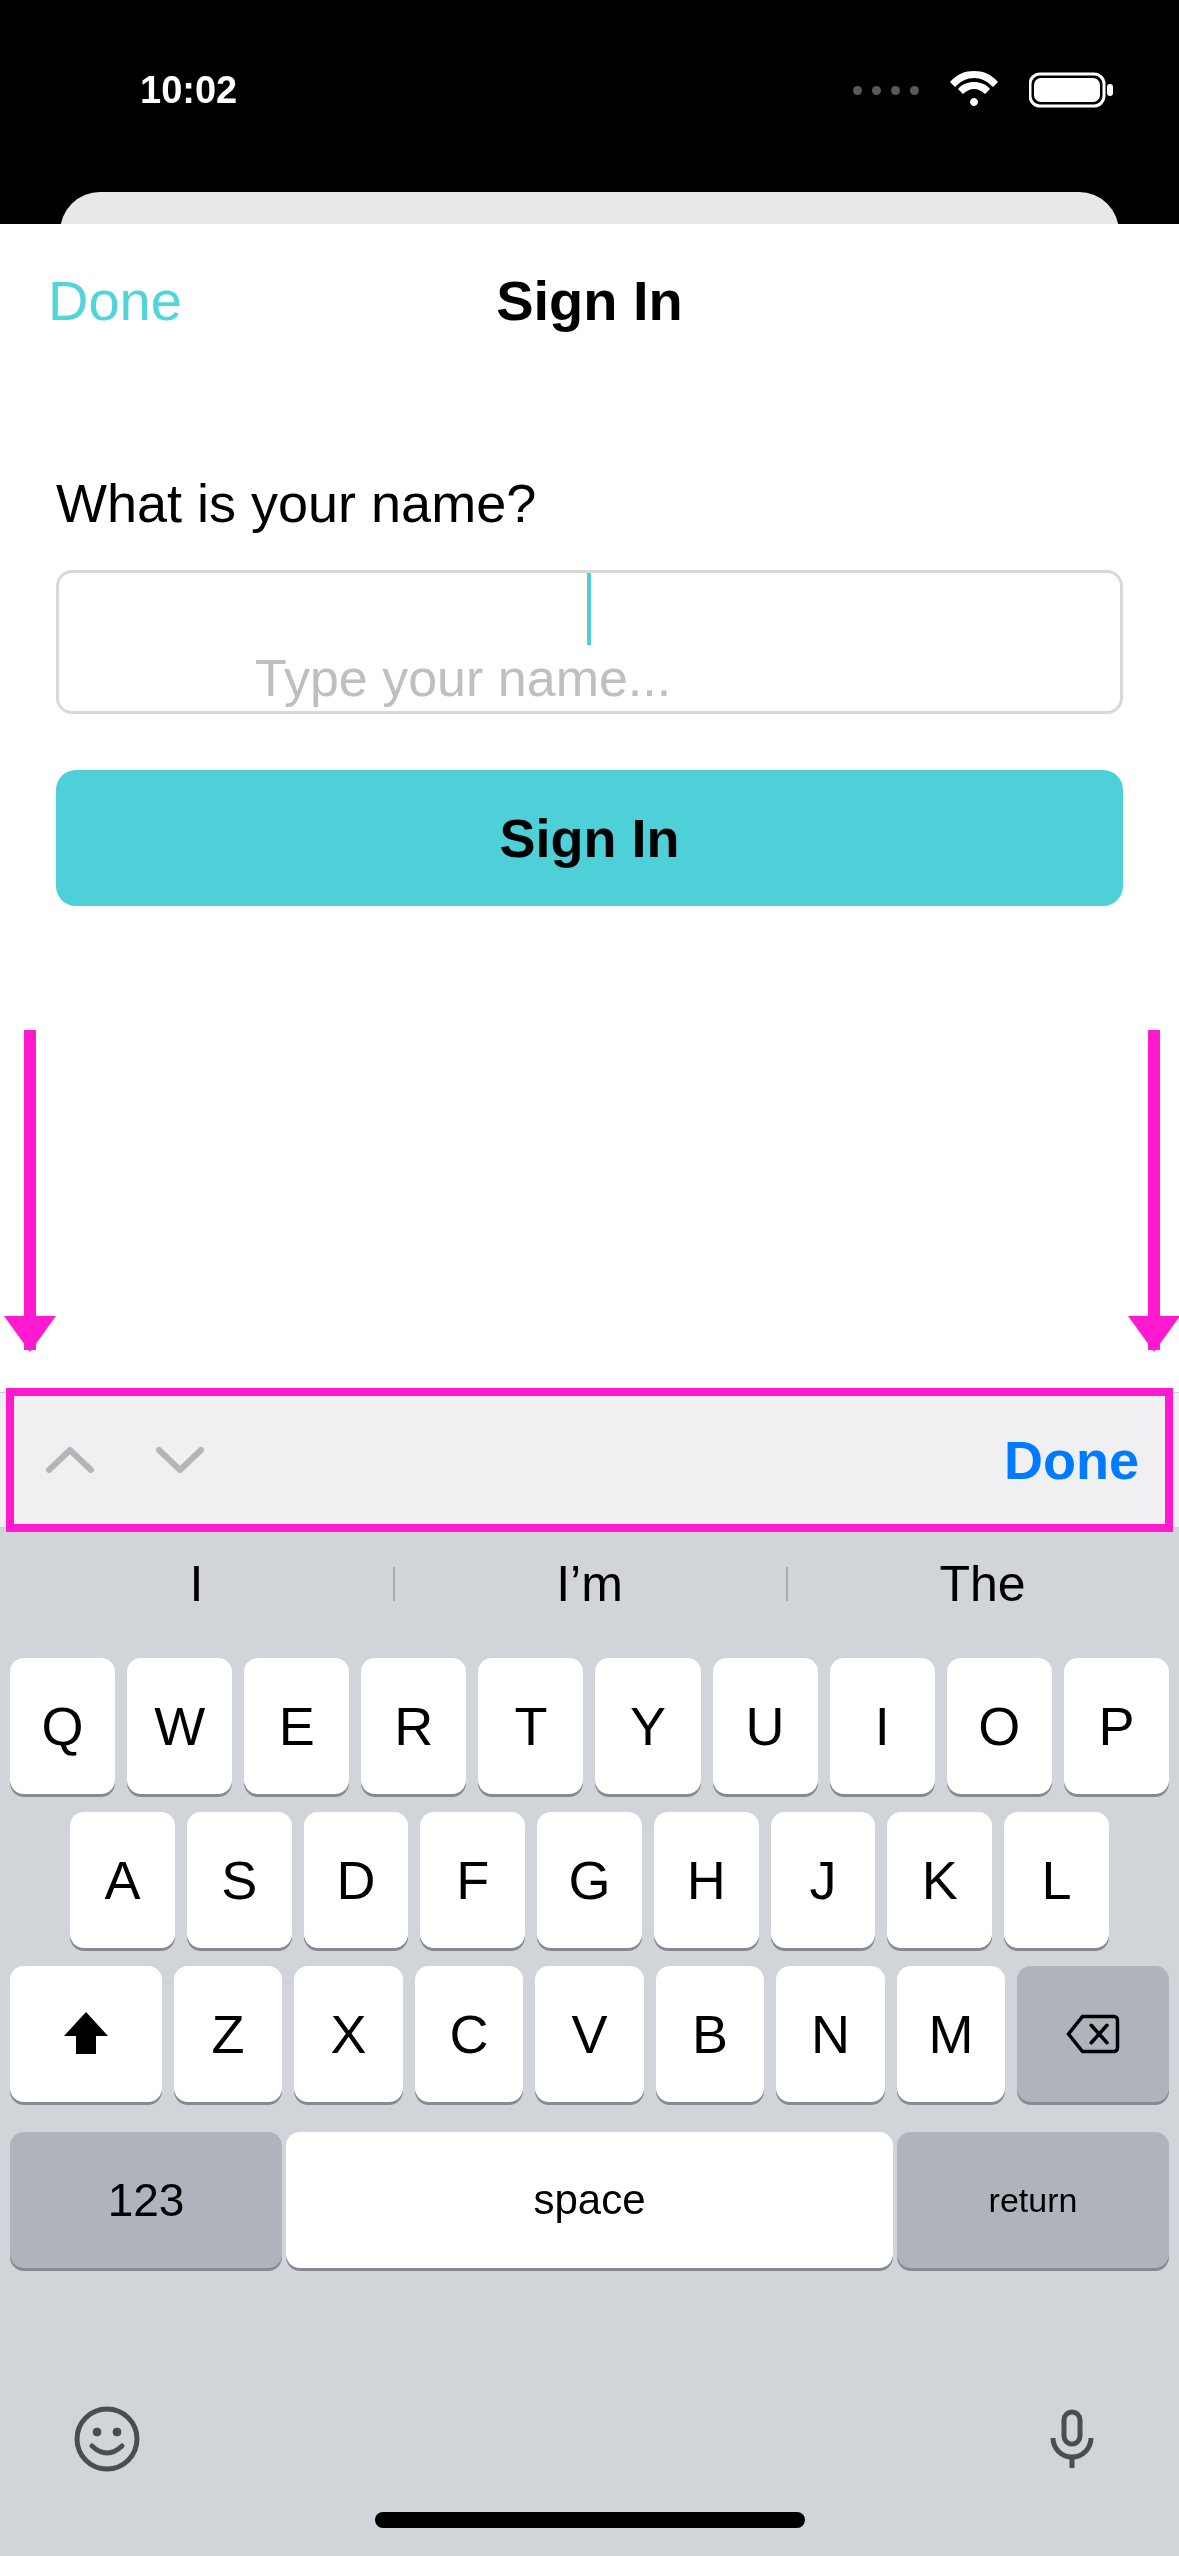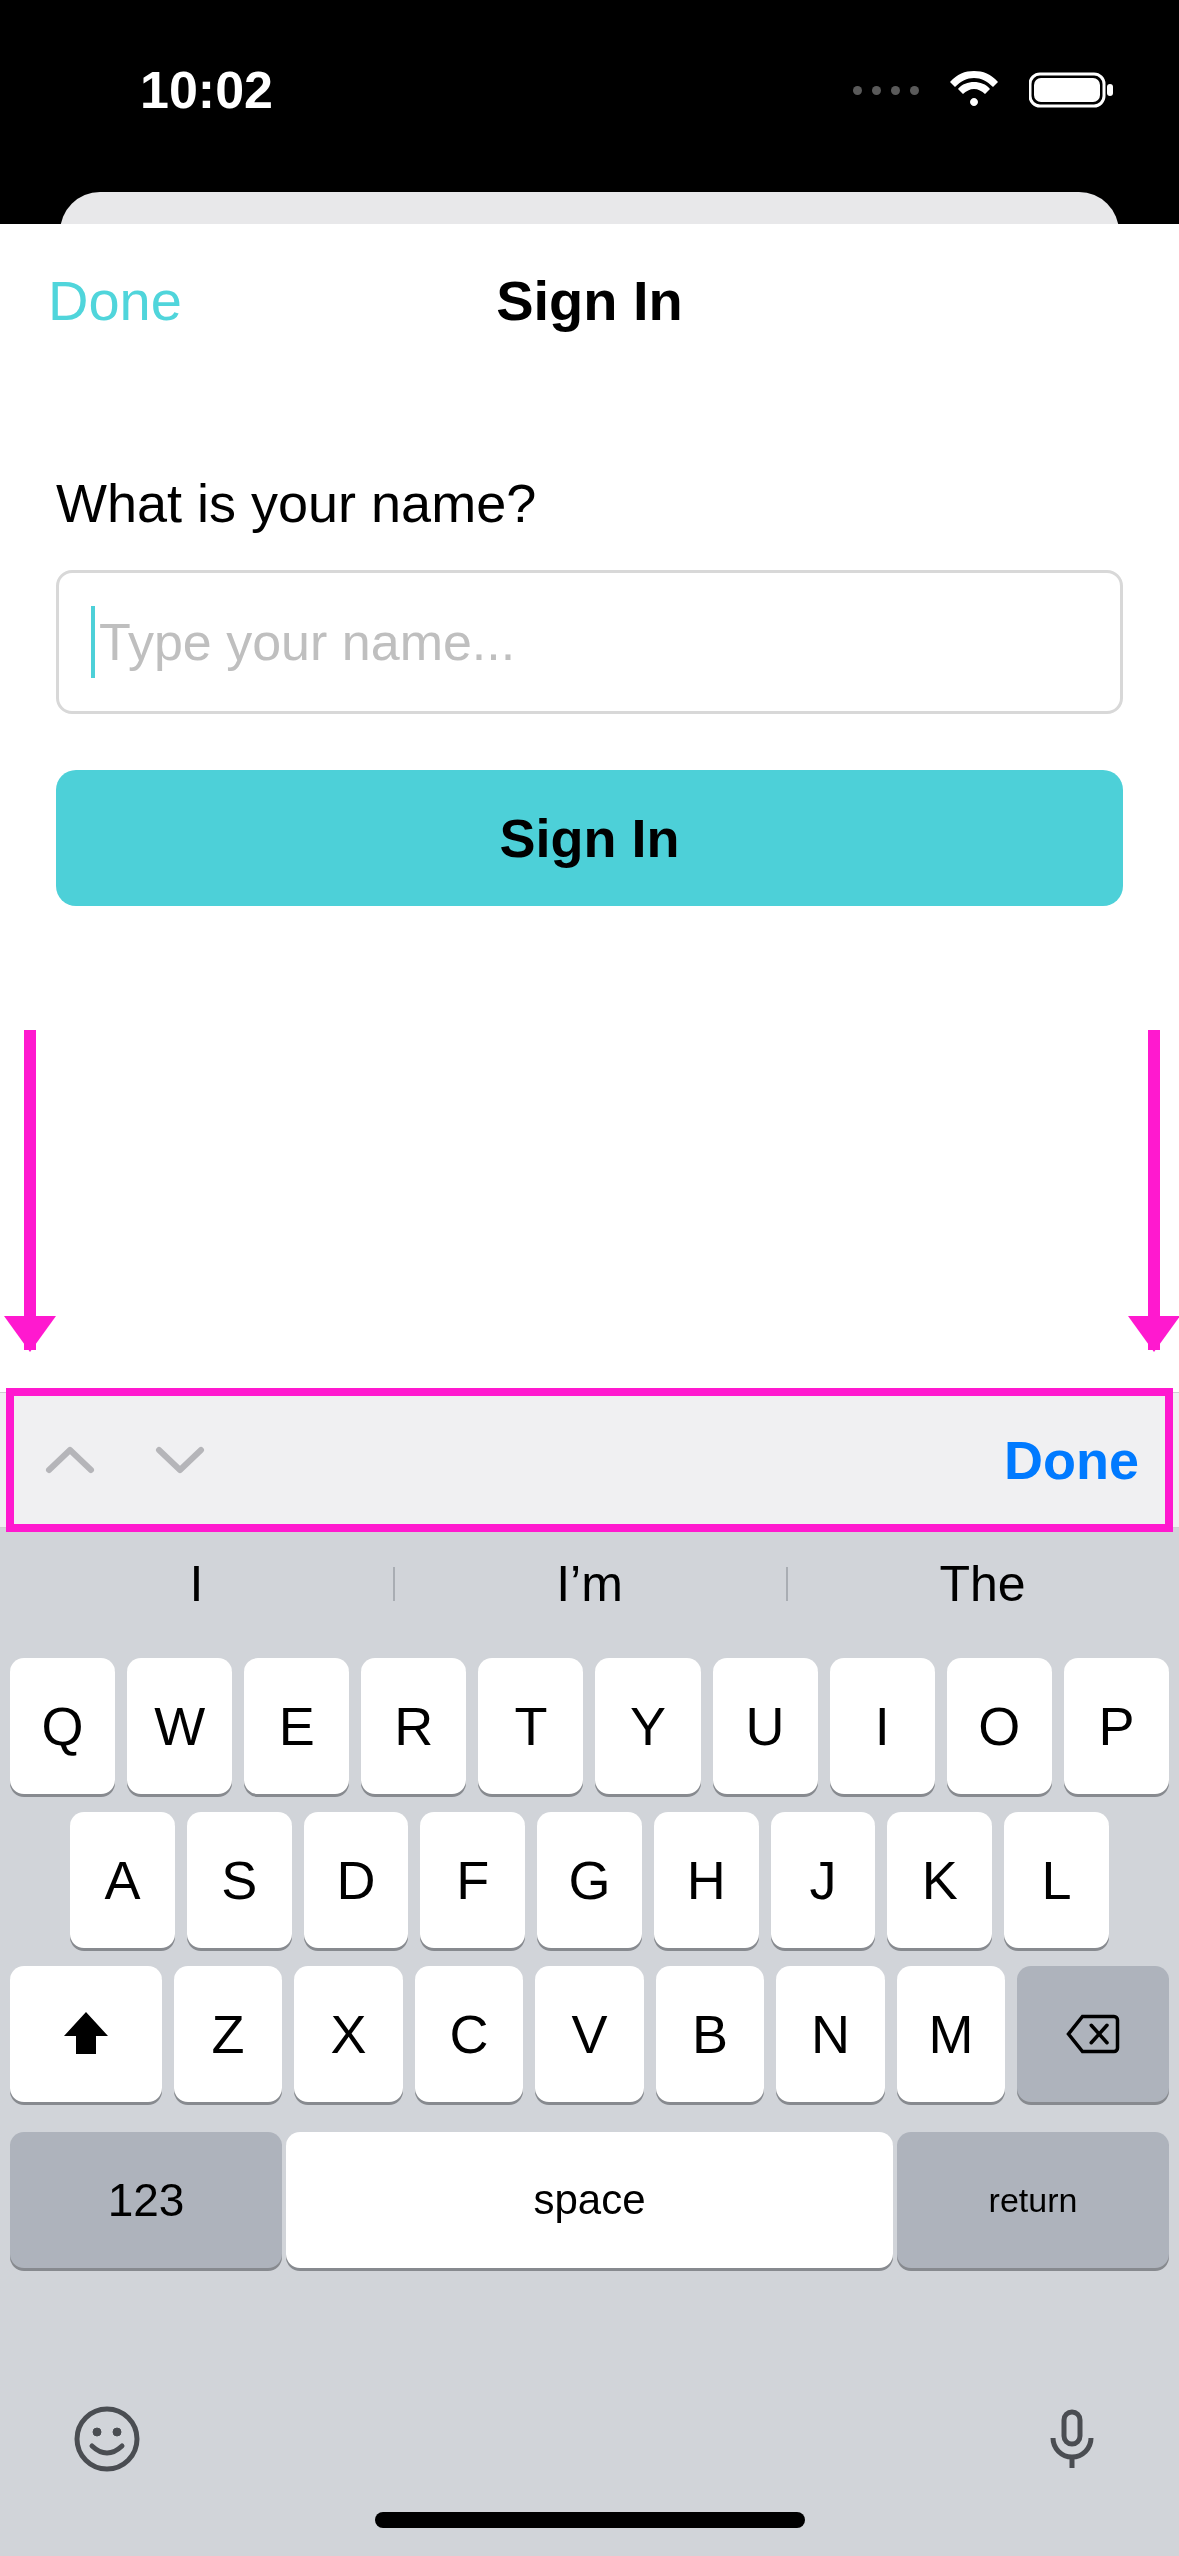--- a/index.html
+++ b/index.html
@@ -21,21 +21,21 @@
   body{
     width:1179px;height:2556px;
     background:#000;
     font-family:-apple-system,"SF Pro Text","Helvetica Neue",Arial,sans-serif;
     position:relative;overflow:hidden;
   }
 
   
   .status-bar{
     height:180px;display:flex;align-items:center;justify-content:space-between;
-    padding:0 64px 0 140px;color:#fff;font-size:52px;font-weight:700;
+    padding:0 64px 0 140px;color:#fff;font-size:38px;font-weight:700;
   }
   .status-right{display:flex;align-items:center;gap:28px;}
   .dots{display:flex;gap:10px;}
   .dots span{width:9px;height:9px;border-radius:50%;background:#5a5a5a;}
   .wifi svg,.battery svg{display:block;}
 
   
   .card-stack{position:relative;height:280px;}
   .back-card{
     position:absolute;left:60px;right:60px;top:12px;height:280px;
@@ -58,21 +58,21 @@
     position:absolute;left:48px;font-size:56px;font-weight:500;
     color:var(--teal-light);
   }
   .nav-title{
     margin:0 auto;font-size:56px;font-weight:700;color:#000;
   }
   .content{padding:56px 56px 0;}
   .prompt{font-size:54px;color:#000;margin:40px 0 36px;}
   .input-wrap{
     border:3px solid var(--border);border-radius:16px;height:144px;
-    display:flex;align-items:center;padding:0 32px;position:relative;
+    display:flex;align-items:center;padding:0 32px;position:relative;flex-direction:column;
   }
   .caret{width:4px;height:72px;background:var(--teal);margin-right:2px;}
   .input{
     border:0;outline:0;flex:1;font-size:52px;color:#000;background:transparent;
     font-family:inherit;
   }
   .input::placeholder{color:var(--placeholder);}
   .signin-btn{
     margin-top:56px;height:136px;border-radius:20px;border:0;
     background:var(--teal);color:#000;font-size:54px;font-weight:700;

